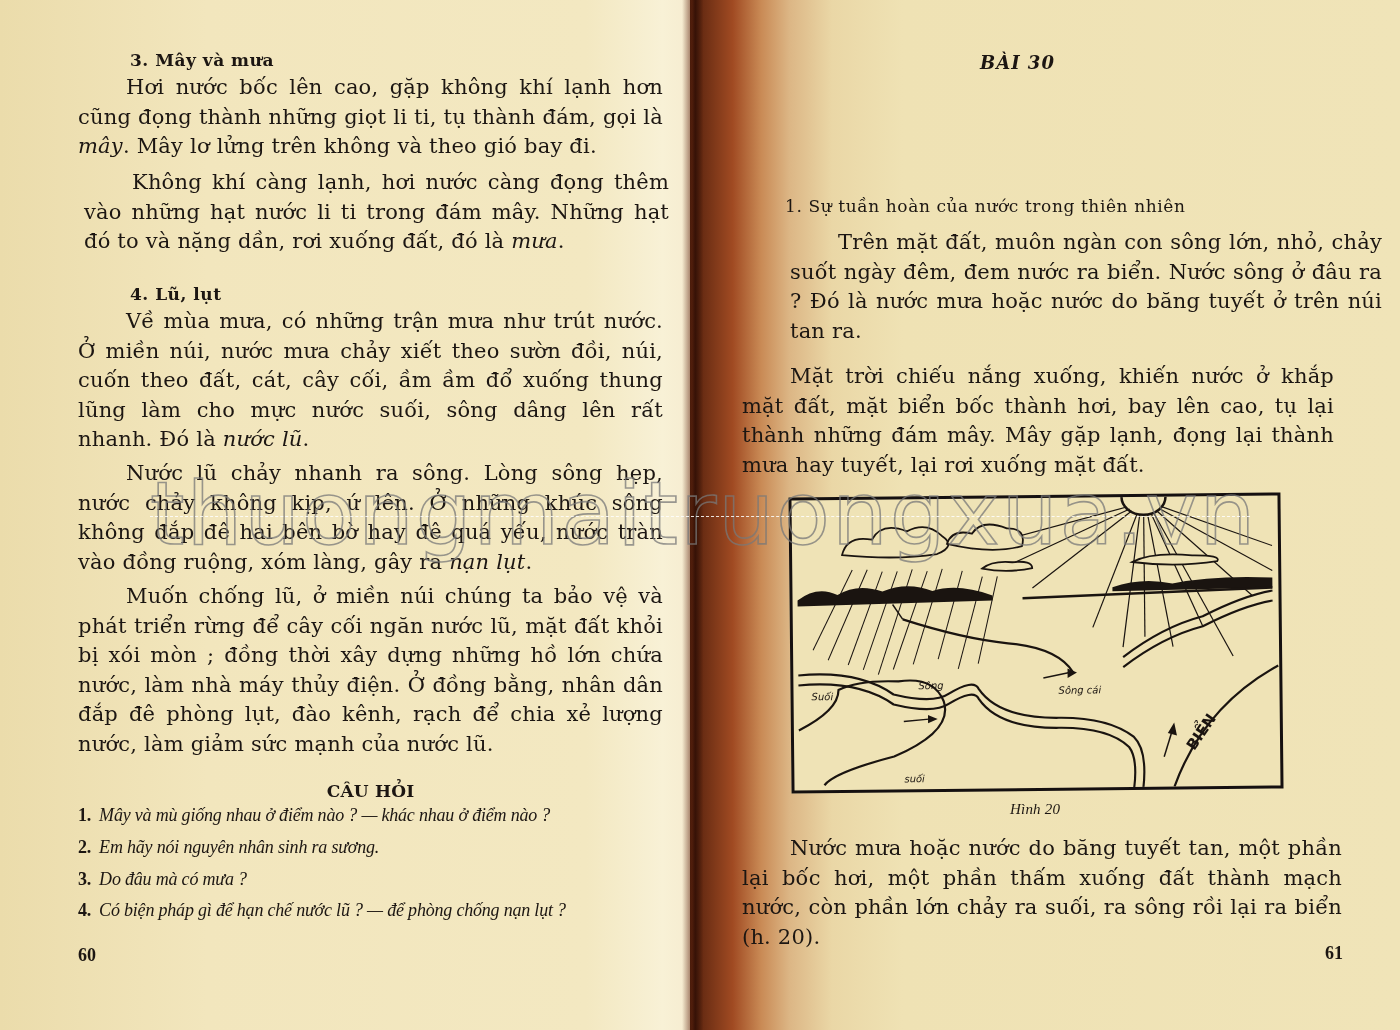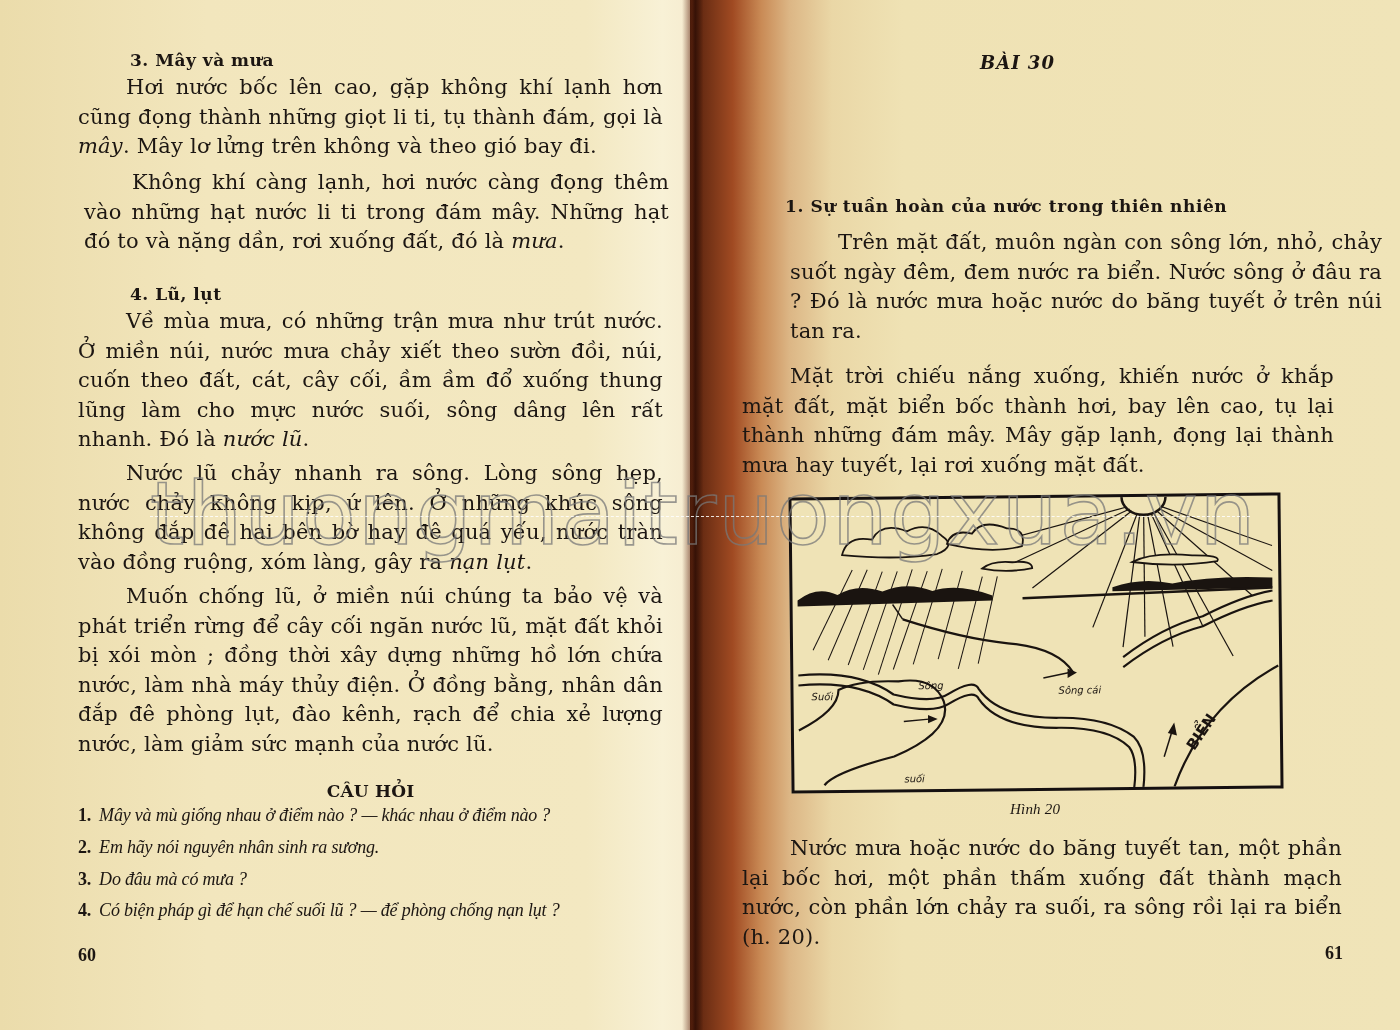--- a/index.html
+++ b/index.html
@@ -42,21 +42,21 @@
   .question { position:absolute; left:78px; font-family:"Liberation Serif", serif; font-style:italic; font-size:18px; white-space:nowrap; letter-spacing:-0.2px;}
   .question b { font-style:normal; font-weight:bold; margin-right:8px; }
   #q1 { top:805px; } #q2 { top:837px; } #q3 { top:869px; } #q4 { top:900px; }
   .page-num { position:absolute; font-family:"Liberation Serif", serif; font-size:18px; font-weight:bold; }
   #pagenum-left { left:78px; top:945px; }
   #pagenum-right { left:1325px; top:943px; }
 
   
   #lesson-number { left:980px; top:48px; font-style:italic; font-weight:bold; font-size:18px; letter-spacing:1px; }
   #lesson-title { left:740px; top:90px; width:610px; text-align:center; font-weight:bold; font-size:19px; line-height:38px; letter-spacing:1.5px; }
-  #right-sec1-title { left:785px; top:192px; font-size:17px; font-weight:bold; letter-spacing:0.6px; }
+  #right-sec1-title { left:785px; top:192px; font-size:17px; font-weight:normal; letter-spacing:0.6px; }
   #right-p1 { left:742px; top:228px; width:592px;margin-left:48px; }
   #right-p2 { left:742px; top:362px; width:592px; }
   #right-p3 { left:742px; top:834px; width:600px; }
 
   
   #figure {
     position:absolute; left:790px; top:495px; width:486px; height:290px;
     border:3px solid #151010; transform:rotate(-0.6deg);
     background:#efe3b6;
   }
@@ -89,21 +89,21 @@
 
 <div class="txt heading" id="left-sec4-title">4. Lũ, lụt</div>
 <p class="txt para indent" id="left-sec4-p1"><span>Về mùa mưa, có những trận mưa như trút nước. Ở miền núi, nước mưa chảy xiết theo sườn đồi, núi, cuốn theo đất, cát, cây cối, ầm ầm đổ xuống thung lũng làm cho mực nước suối, sông dâng lên rất nhanh. Đó là <em>nước lũ</em>.</span></p>
 <p class="txt para indent" id="left-sec4-p2"><span>Nước lũ chảy nhanh ra sông. Lòng sông hẹp, nước chảy không kịp, ứ lên. Ở những khúc sông không đắp đê hai bên bờ hay đê quá yếu, nước tràn vào đồng ruộng, xóm làng, gây ra <em>nạn lụt</em>.</span></p>
 <p class="txt para indent" id="left-sec4-p3"><span>Muốn chống lũ, ở miền núi chúng ta bảo vệ và phát triển rừng để cây cối ngăn nước lũ, mặt đất khỏi bị xói mòn ; đồng thời xây dựng những hồ lớn chứa nước, làm nhà máy thủy điện. Ở đồng bằng, nhân dân đắp đê phòng lụt, đào kênh, rạch để chia xẻ lượng nước, làm giảm sức mạnh của nước lũ.</span></p>
 
 <div class="txt" id="questions-title">CÂU HỎI</div>
 <div class="question" id="q1"><b>1.</b><span>Mây và mù giống nhau ở điểm nào ? — khác nhau ở điểm nào ?</span></div>
 <div class="question" id="q2"><b>2.</b><span>Em hãy nói nguyên nhân sinh ra sương.</span></div>
 <div class="question" id="q3"><b>3.</b><span>Do đâu mà có mưa ?</span></div>
-<div class="question" id="q4"><b>4.</b><span>Có biện pháp gì để hạn chế suối lũ ? — để phòng chống nạn lụt ?</span></div>
+<div class="question" id="q4"><b>4.</b><span>Có biện pháp gì để hạn chế nước lũ ? — để phòng chống nạn lụt ?</span></div>
 
 <div class="page-num" id="pagenum-left">60</div>
 
 <div class="txt" id="lesson-number">BÀI 30</div>
 <div class="txt" id="lesson-title">
 </div>
 <div class="txt" id="right-sec1-title">1. Sự tuần hoàn của nước trong thiên nhiên</div>
 <p class="txt para indent" id="right-p1">Trên mặt đất, muôn ngàn con sông lớn, nhỏ, chảy suốt ngày đêm, đem nước ra biển. Nước sông ở đâu ra ? Đó là nước mưa hoặc nước do băng tuyết ở trên núi tan ra.</p>
 <p class="txt para indent" id="right-p2">Mặt trời chiếu nắng xuống, khiến nước ở khắp mặt đất, mặt biển bốc thành hơi, bay lên cao, tụ lại thành những đám mây. Mây gặp lạnh, đọng lại thành mưa hay tuyết, lại rơi xuống mặt đất.</p>
 

